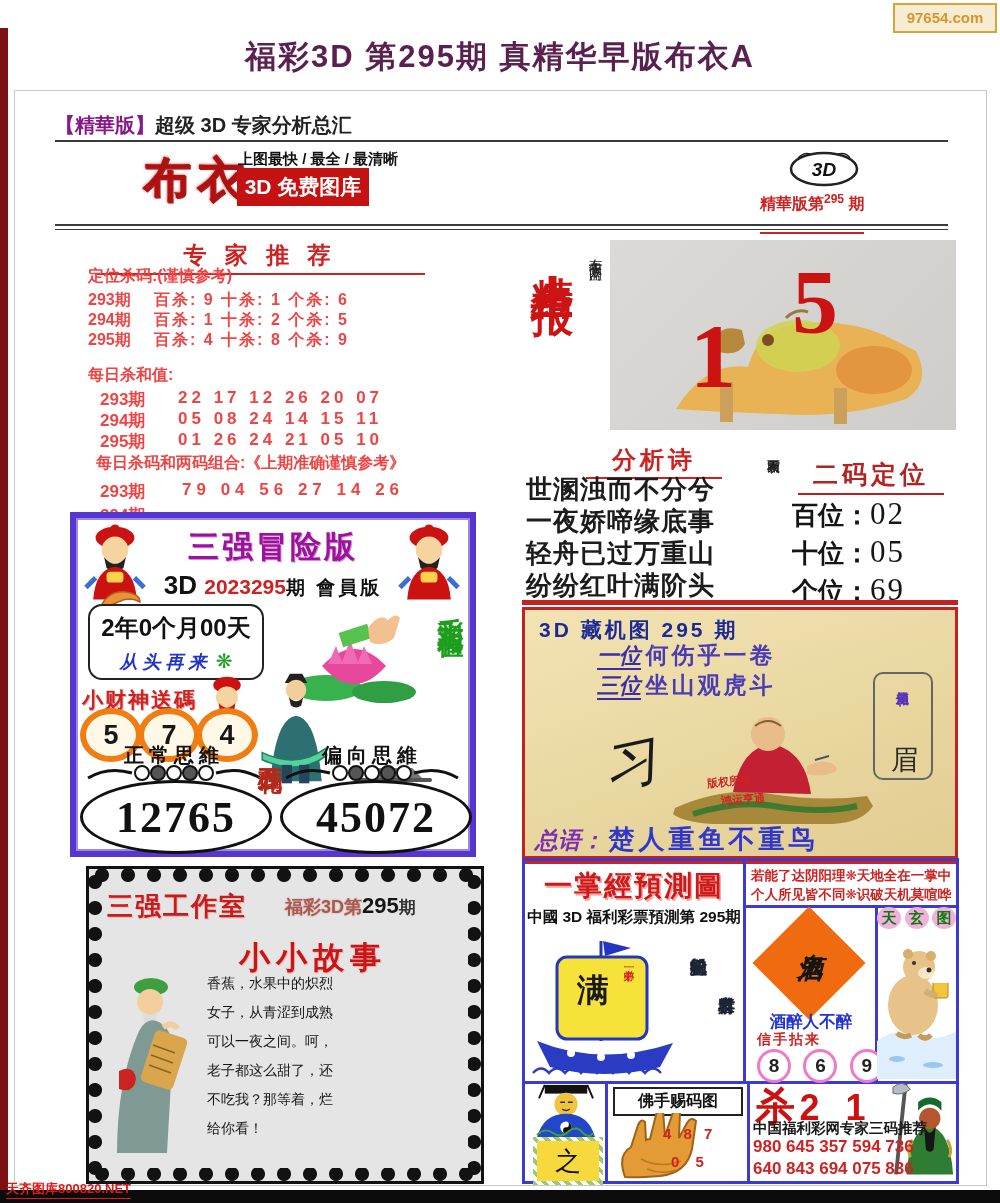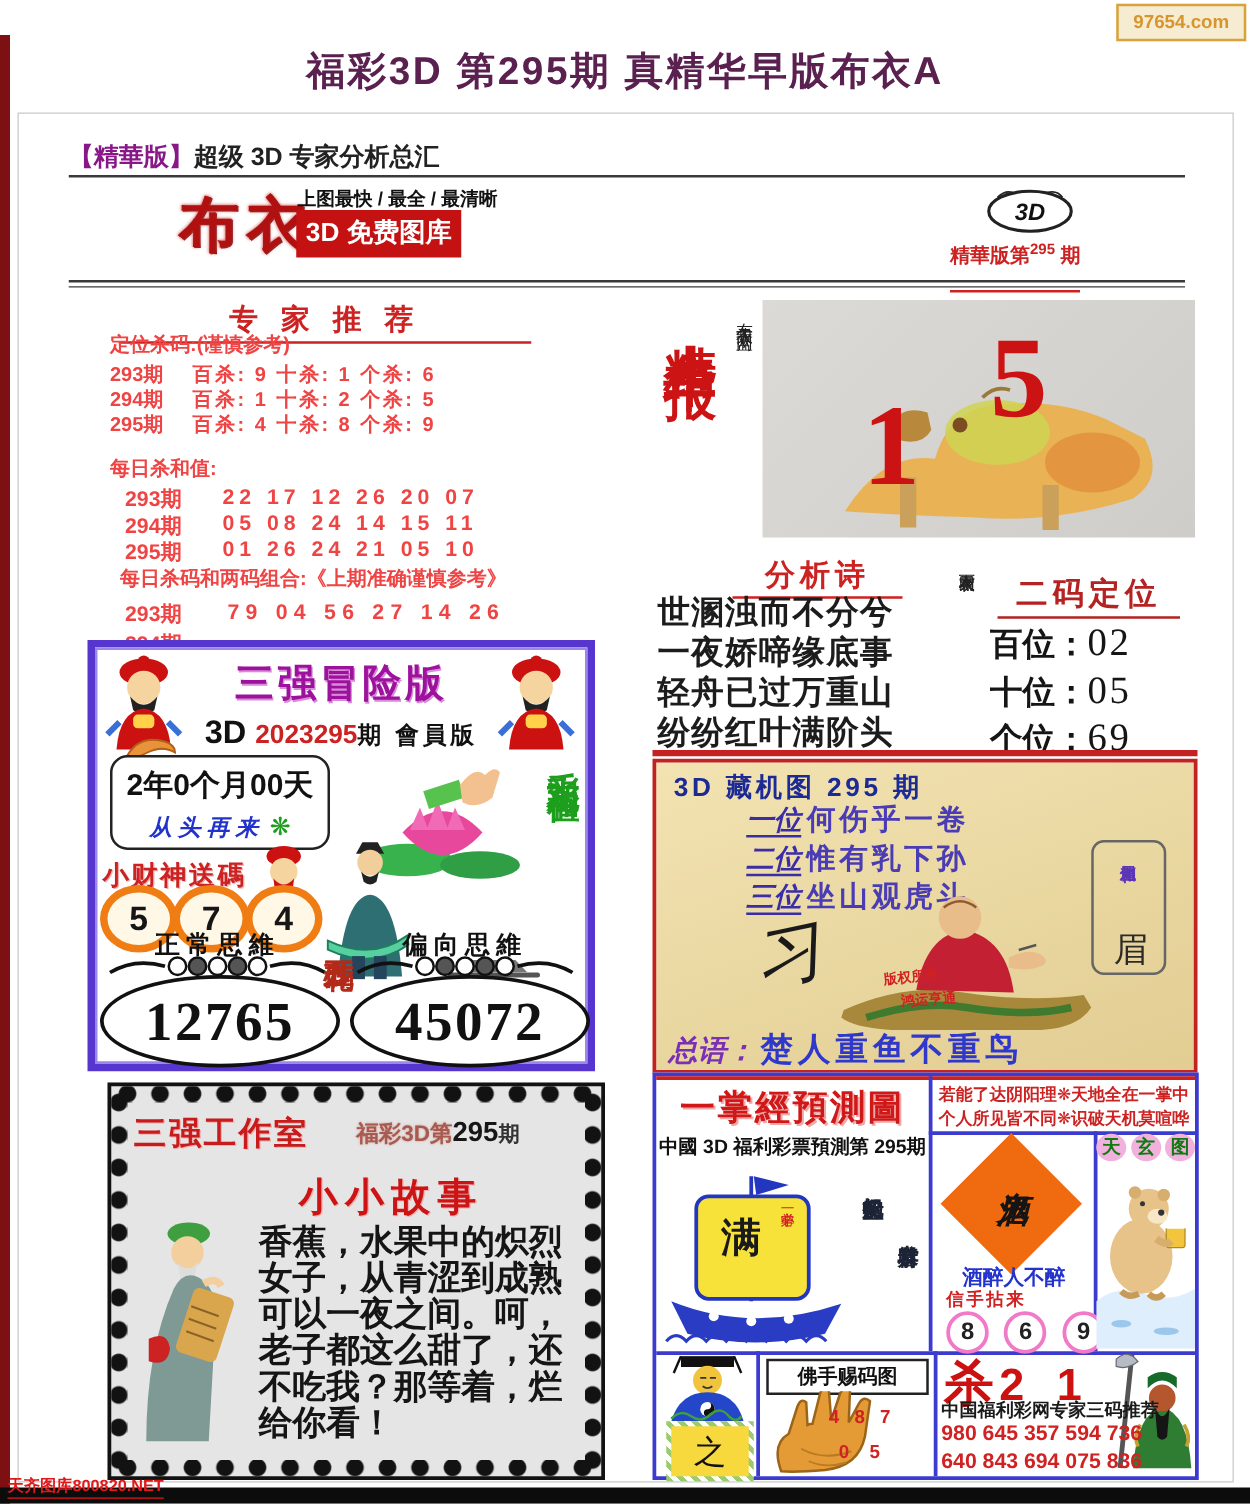--- a/index.html
+++ b/index.html
@@ -201,21 +201,21 @@
   <svg class="abs" style="left:12px;top:106px" width="100" height="182" viewBox="0 0 100 182">
     <ellipse cx="50" cy="12" rx="17" ry="9" fill="#3f9e3f"></ellipse>
     <circle cx="49" cy="27" r="13" fill="#f3cf9e"></circle>
     <path d="M41 35 q8 10 16 0 l-3 15 q-5 5-10 0z" fill="#ddd"></path>
     <path d="M16 178 q0-72 22-122 q8-15 20-9 q17 9 13 42 l-5 89z" fill="#7f9a94"></path>
     <rect x="46" y="58" width="34" height="54" rx="5" fill="#d9a64e" transform="rotate(18 63 85)"></rect>
     <path d="M52 70 l22 8 M50 80 l22 8 M48 90 l22 8" stroke="#8a6325" stroke-width="1.5"></path>
     <path d="M18 96 q15-7 17 8 q-2 15-17 10z" fill="#cc2222"></path>
     <path d="M62 52 q10-6 14 2" stroke="#f3cf9e" stroke-width="6" fill="none"></path>
   </svg>
-  <div class="abs" style="left:118px;top:110px;line-height:29px;font-size:27px;font-weight:bold;color:#151515">
+  <div class="abs" style="left:118px;top:100px;line-height:29px;font-size:14px;font-weight:normal;color:#151515">
     <div>香蕉，水果中的炽烈</div>
     <div>女子，从青涩到成熟</div>
     <div>可以一夜之间。呵，</div>
     <div>老子都这么甜了，还</div>
     <div>不吃我？那等着，烂</div>
     <div>给你看！</div>
   </div>
 </div>
 
 <div class="abs vert b" style="left:524px;top:244px;height:290px;font-size:42px;color:#cc1414;letter-spacing:6px">精华早报Ⅰ</div>
@@ -256,24 +256,20 @@
   </div>
 </div>
 <div class="abs" style="left:522px;top:600px;width:436px;height:5px;background:#c42222"></div>
 
 <div class="abs" style="left:522px;top:607px;width:430px;height:246px;border:3px solid #c22222;background:linear-gradient(160deg,#f2e3b2,#e2cd92)">
   <div class="abs b" style="left:14px;top:6px;font-size:21px;color:#1c2a96;letter-spacing:3px">3D 藏机图 295 期</div>
   <div class="abs" style="left:72px;top:32px;line-height:28px">
     <div>
       <span class="b" style="font-style:italic;color:#3a2ea8;font-size:22px;border-bottom:2px solid #3a2ea8">一位</span>
       <span class="ser b" style="color:#4a3cb4;font-size:23px;letter-spacing:3px">何伤乎一卷</span>
-    </div>
-    <div>
-      <span class="b" style="font-style:italic;color:#3a2ea8;font-size:22px;border-bottom:2px solid #3a2ea8">二位</span>
-      <span class="ser b" style="color:#4a3cb4;font-size:23px;letter-spacing:3px">惟有乳下孙</span>
     </div>
     <div>
       <span class="b" style="font-style:italic;color:#3a2ea8;font-size:22px;border-bottom:2px solid #3a2ea8">三位</span>
       <span class="ser b" style="color:#4a3cb4;font-size:23px;letter-spacing:3px">坐山观虎斗</span>
     </div>
   </div>
   <div class="abs ser" style="left:78px;top:118px;font-size:54px;font-style:italic;color:#1a1a1a;transform:rotate(-12deg)">习</div>
   <div class="abs" style="left:140px;top:86px;width:212px;height:138px">
     <svg width="212" height="138" viewBox="0 0 212 138">
       <path d="M10 112 q50-22 96-14 q52 8 96 2 l6 10 q-10 16-40 18 l-120 0 q-30-2-40-10z" fill="#a8893c"></path>

